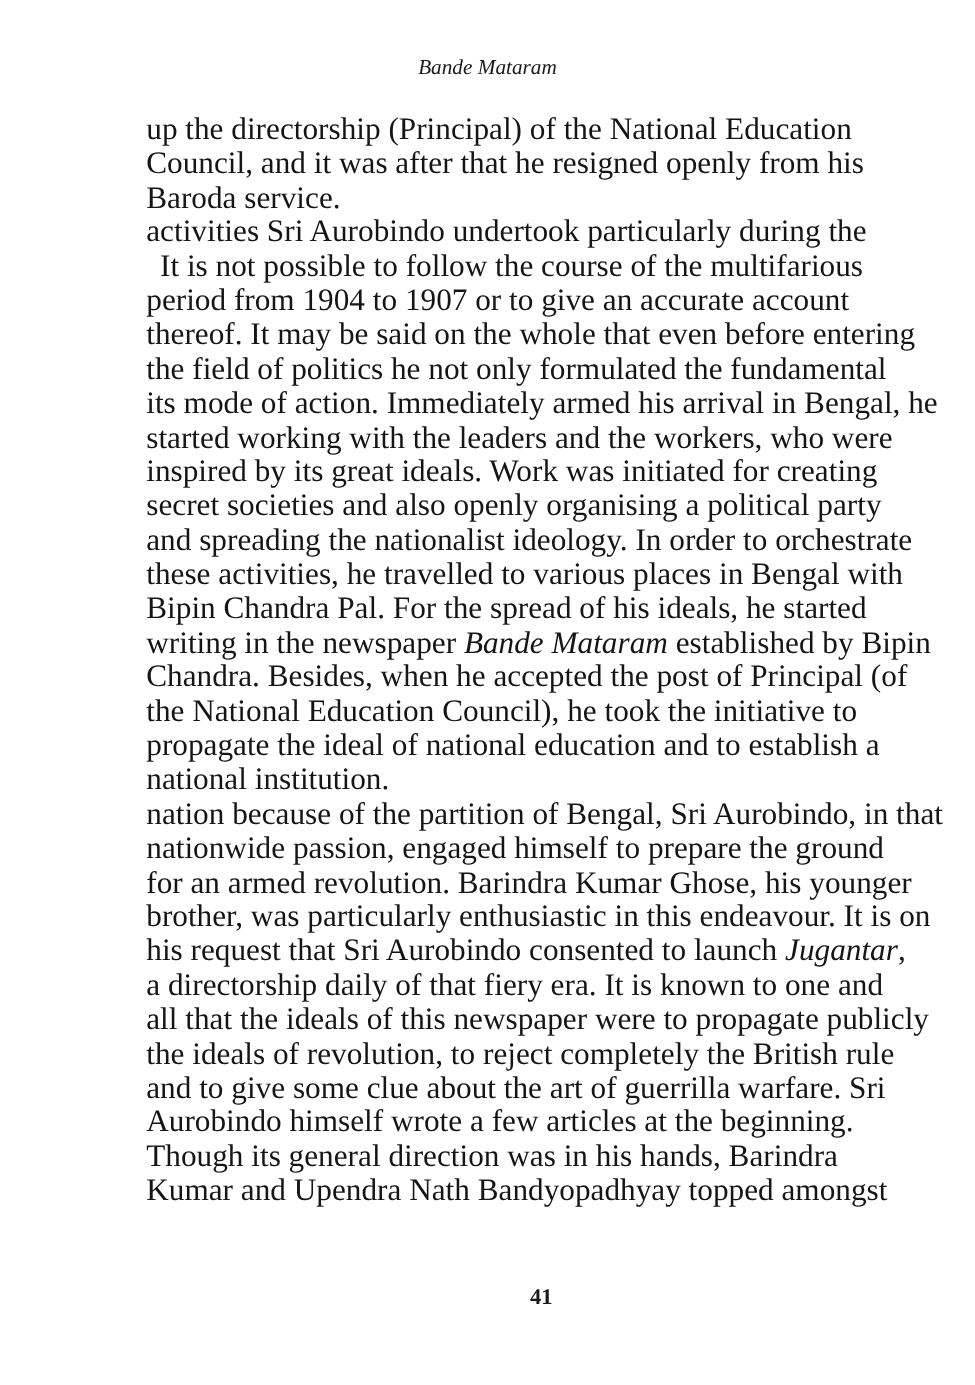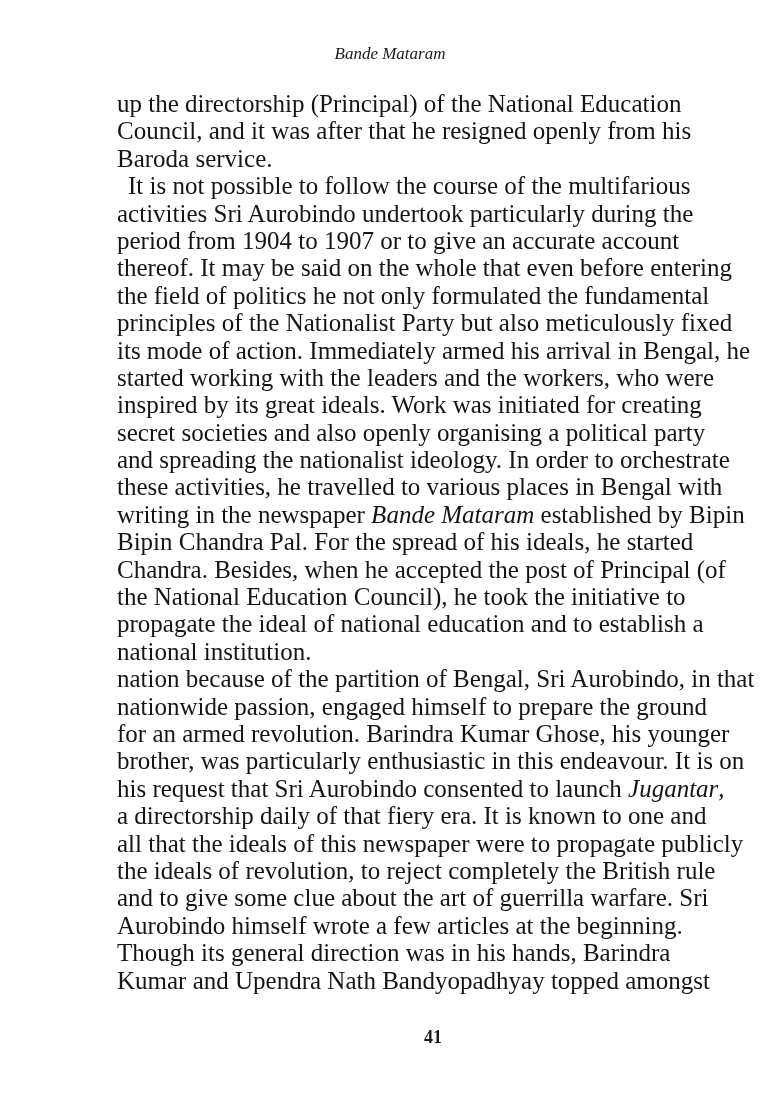--- a/index.html
+++ b/index.html
@@ -69,34 +69,33 @@
 
 <div class="page">
   <div class="running-head">Bande Mataram</div>
   <div class="body-text" id="body-text">
       <div>
         <span class="line">up the directorship (Principal) of the National Education</span>
         <span class="line">Council, and it was after that he resigned openly from his</span>
         <span class="line last">Baroda service.</span>
       </div>
       <div>
+        <span class="line">activities Sri Aurobindo undertook particularly during the</span>
         <span class="line indent">It is not possible to follow the course of the multifarious</span>
-        <span class="line">activities Sri Aurobindo undertook particularly during the</span>
         <span class="line">period from 1904 to 1907 or to give an accurate account</span>
         <span class="line">thereof. It may be said on the whole that even before entering</span>
         <span class="line">the field of politics he not only formulated the fundamental</span>
-        <span class="line">principles of the Nationalist Party but also meticulously fixed</span>
         <span class="line">its mode of action. Immediately armed his arrival in Bengal, he</span>
         <span class="line">started working with the leaders and the workers, who were</span>
         <span class="line">inspired by its great ideals. Work was initiated for creating</span>
         <span class="line">secret societies and also openly organising a political party</span>
         <span class="line">and spreading the nationalist ideology. In order to orchestrate</span>
         <span class="line">these activities, he travelled to various places in Bengal with</span>
+        <span class="line">Bipin Chandra Pal. For the spread of his ideals, he started</span>
         <span class="line">writing in the newspaper <em>Bande Mataram</em> established by Bipin</span>
-        <span class="line">Bipin Chandra Pal. For the spread of his ideals, he started</span>
         <span class="line">Chandra. Besides, when he accepted the post of Principal (of</span>
         <span class="line">the National Education Council), he took the initiative to</span>
         <span class="line">propagate the ideal of national education and to establish a</span>
         <span class="line last">national institution.</span>
       </div>
       <div>
         <span class="line">nation because of the partition of Bengal, Sri Aurobindo, in that</span>
         <span class="line">nationwide passion, engaged himself to prepare the ground</span>
         <span class="line">for an armed revolution. Barindra Kumar Ghose, his younger</span>
         <span class="line">brother, was particularly enthusiastic in this endeavour. It is on</span>

